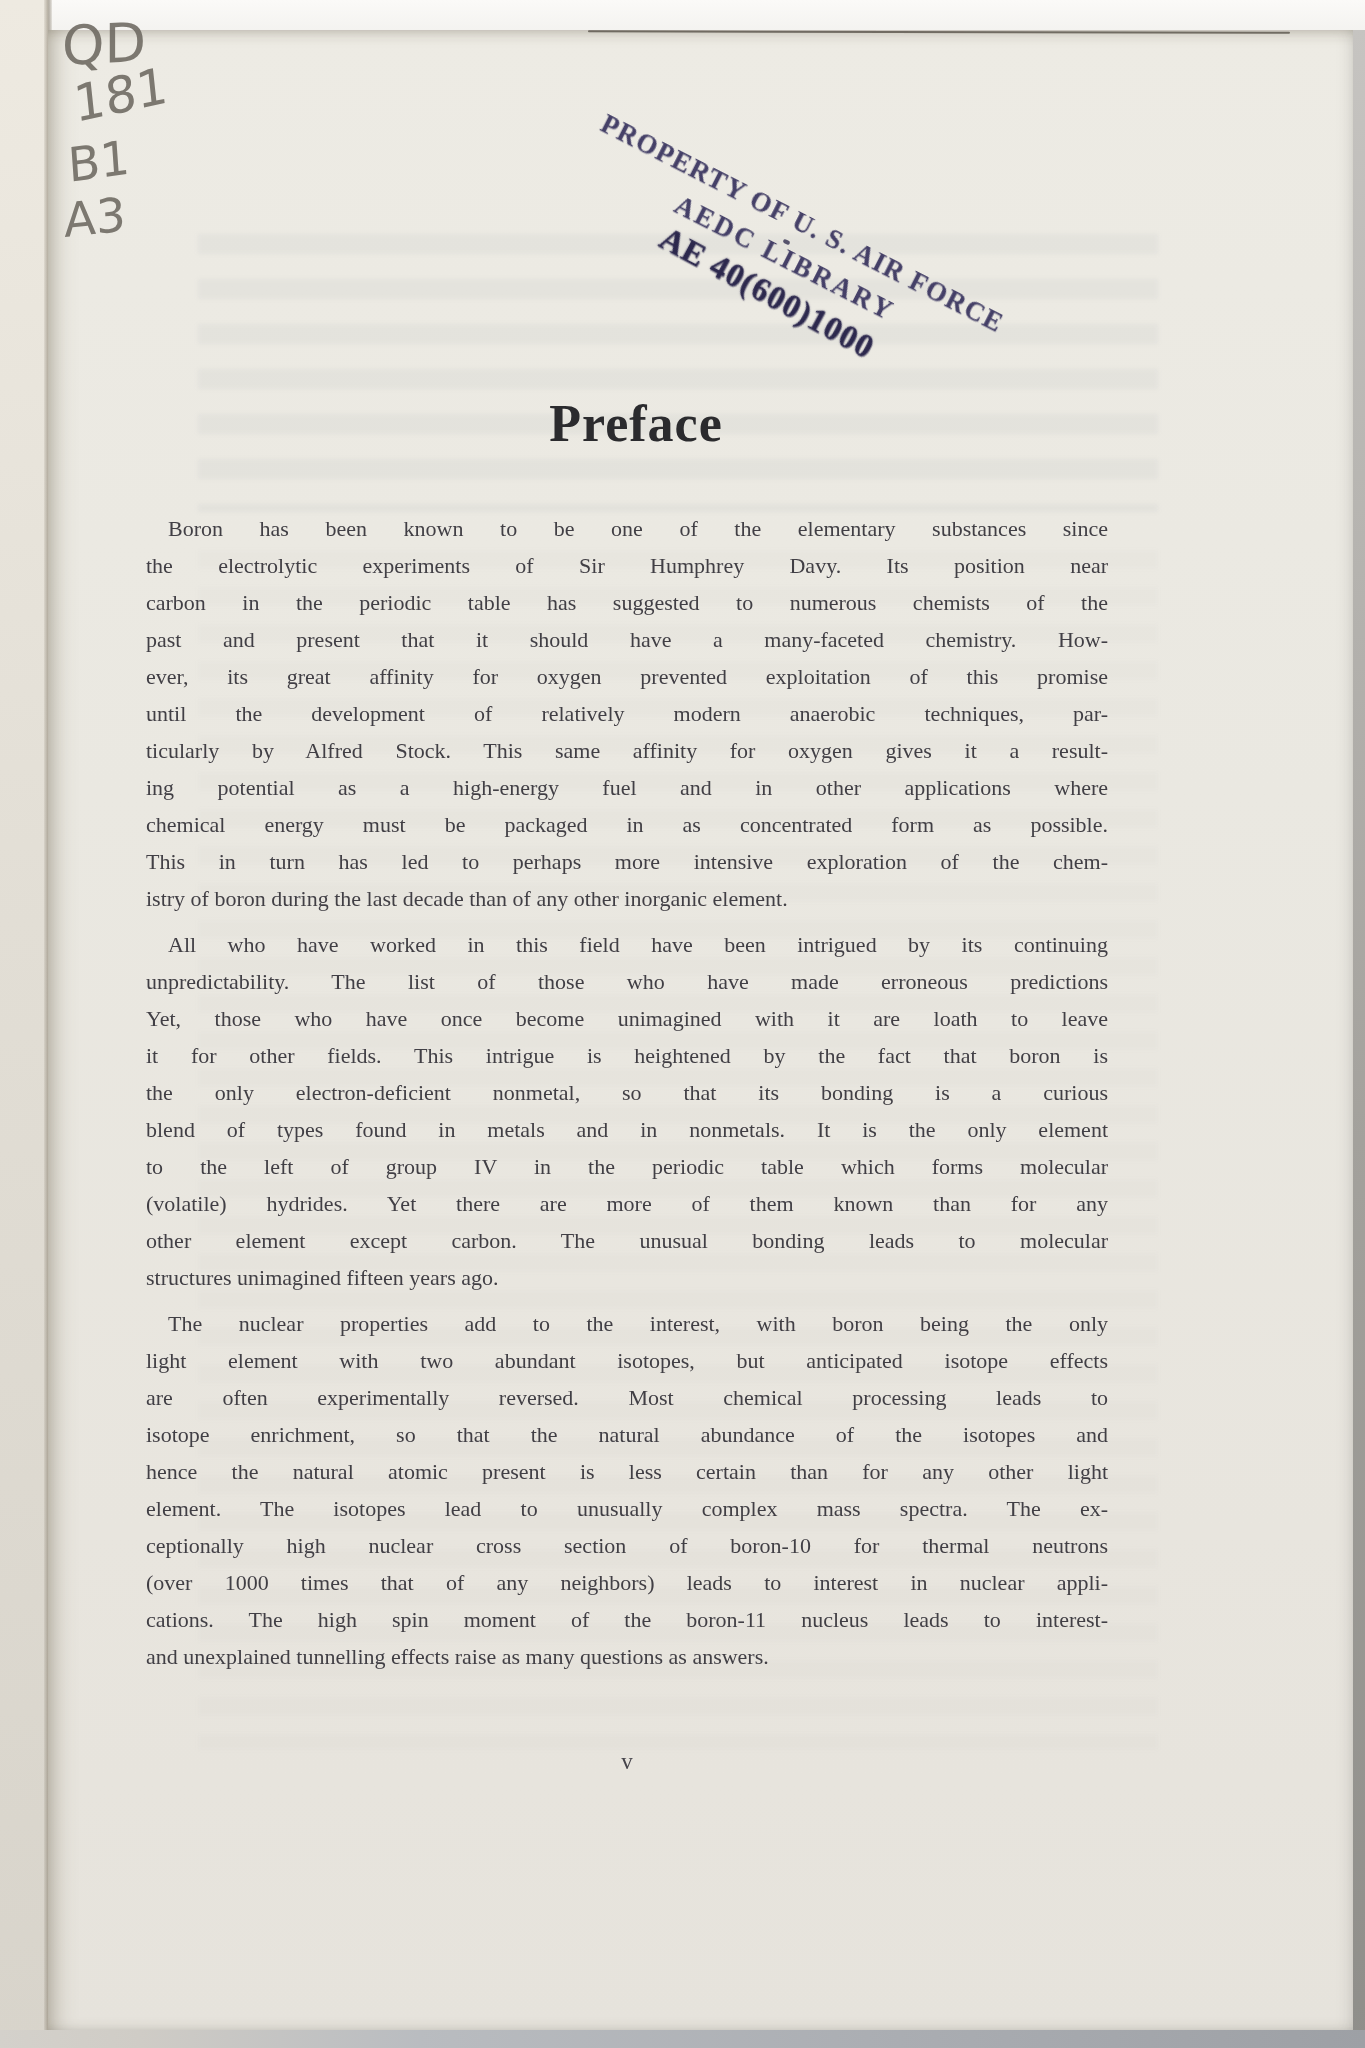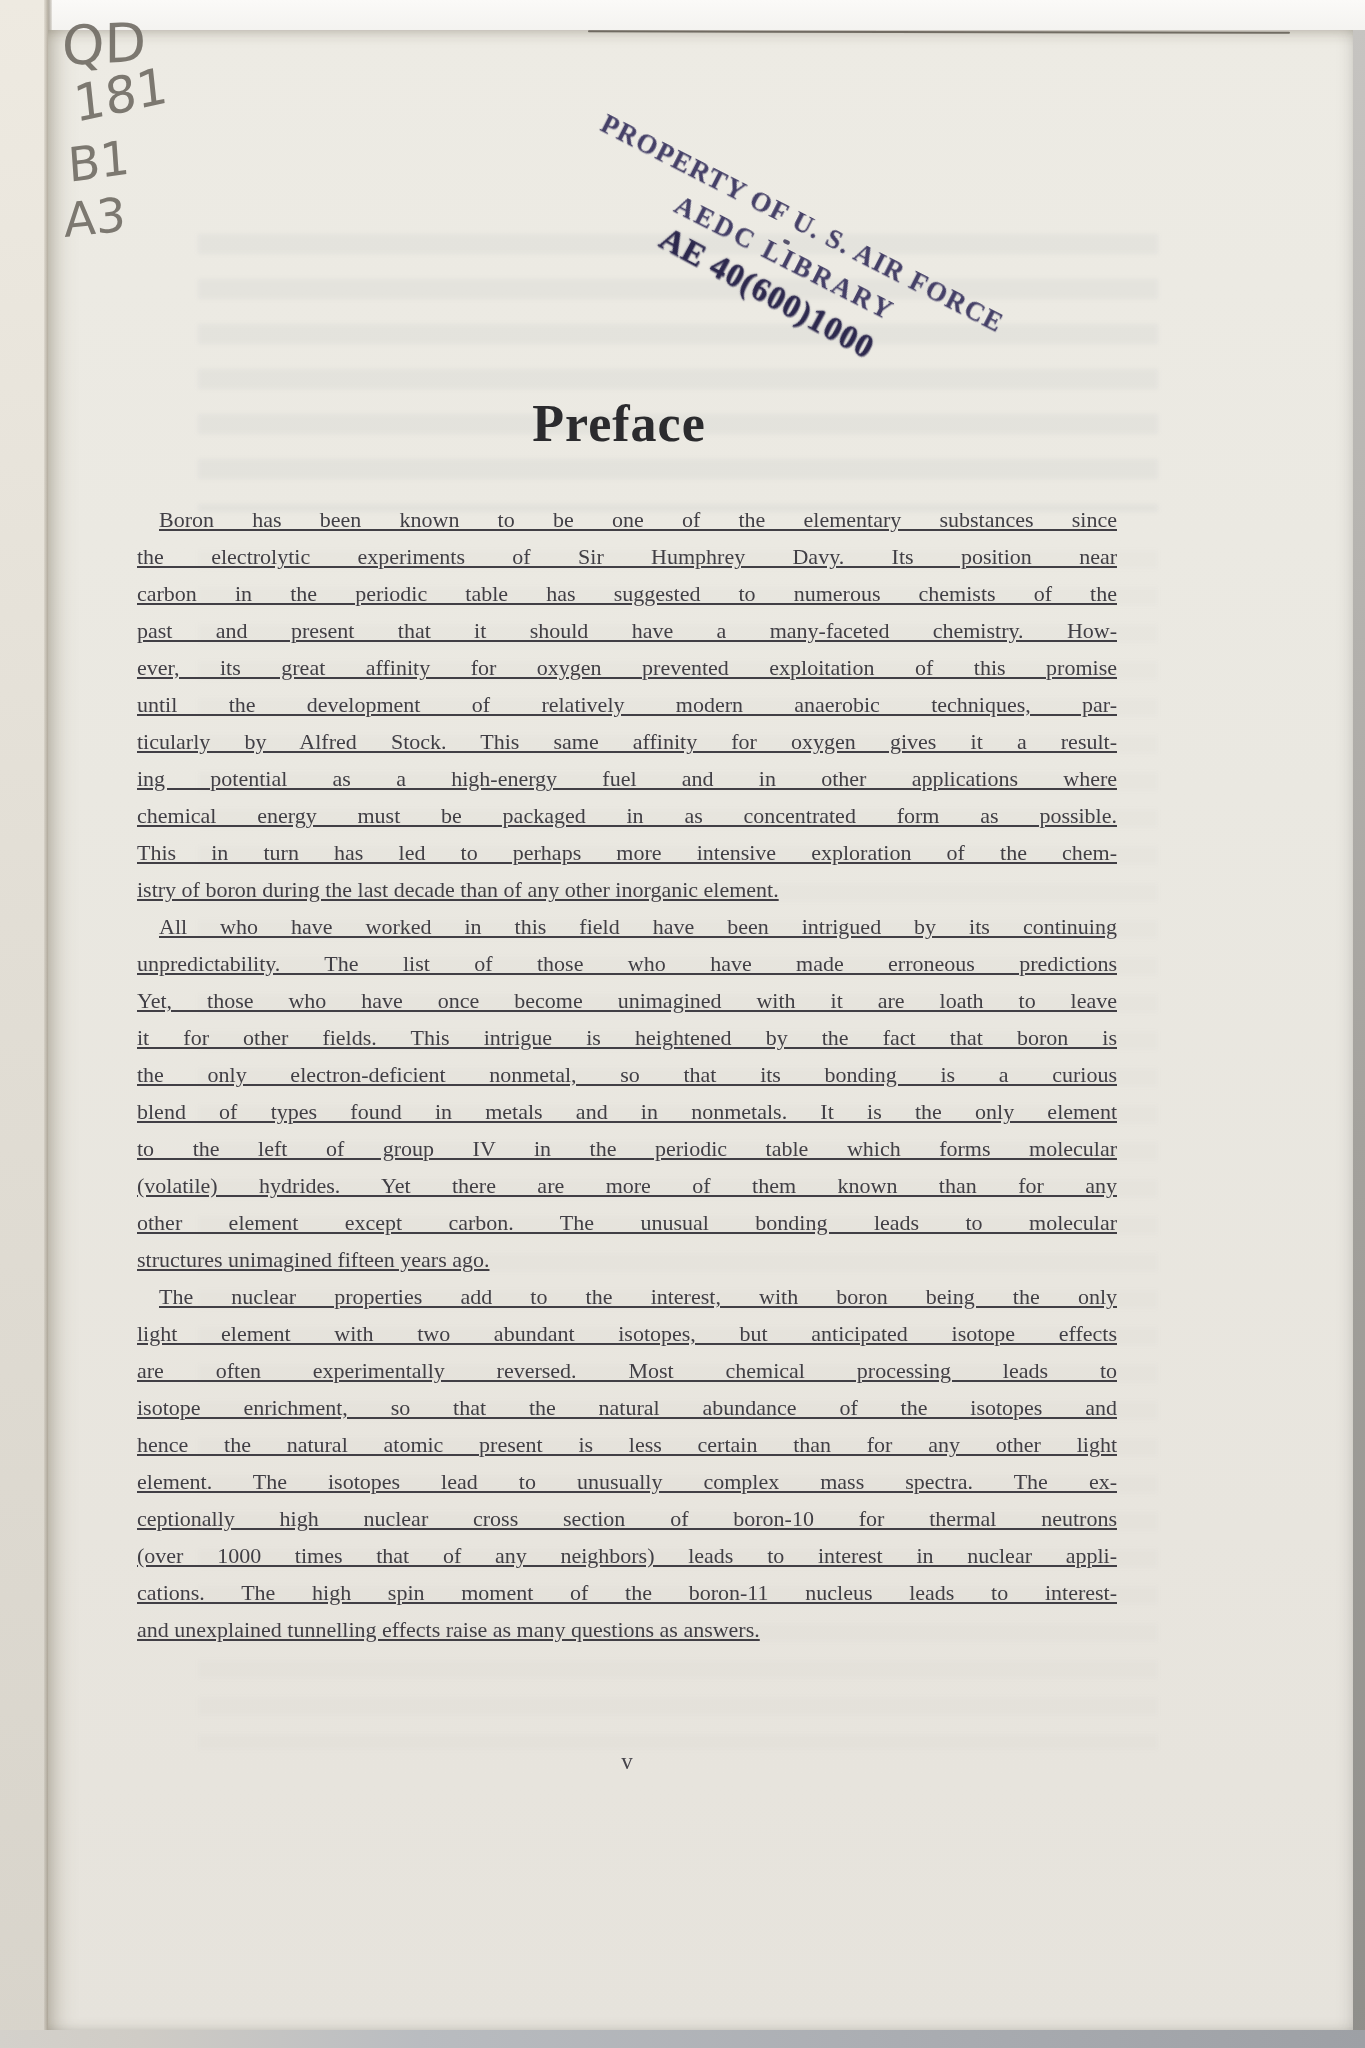--- a/index.html
+++ b/index.html
@@ -45,25 +45,25 @@
   .stamp-l1{font-size:27px;font-weight:bold;letter-spacing:1.5px;white-space:nowrap;
     text-shadow:.5px .5px 0 rgba(58,53,95,.35);}
   .stamp-l2{font-size:27px;font-weight:bold;letter-spacing:3px;margin-top:8px;white-space:nowrap;
     text-shadow:.5px .5px 0 rgba(58,53,95,.35);}
   .stamp-l3{font-size:33px;font-weight:bold;letter-spacing:1px;margin-top:5px;white-space:nowrap;
     color:rgba(42,38,76,.95);transform:rotate(1.5deg);
     text-shadow:0 0 2px rgba(42,38,76,.55),1px 1px 0 rgba(42,38,76,.4);}
   .ink-fleck{position:absolute;left:783px;top:240px;width:7px;height:4px;background:rgba(50,46,80,.8);
     border-radius:2px;transform:rotate(24deg);}
   
-  .title{position:absolute;left:129px;top:394px;width:980px;text-align:center;
+  .title{position:absolute;left:146px;top:394px;width:980px;text-align:center;
     font-size:52px;font-weight:bold;letter-spacing:1px;color:#2b2b2e;}
   .body-text{position:absolute;left:137px;top:501px;width:980px;
     font-size:22px;line-height:37px;color:#413f45;}
-  .paragraph{margin:0;text-decoration:underline;}
+  .paragraph{margin:9px;}
   .body-line{height:37px;text-align:justify;text-align-last:justify;overflow:hidden;white-space:nowrap;}
   .body-line.last{text-align-last:left;}
   .body-line.first{text-indent:22px;}
   .page-number{position:absolute;left:137px;top:1749px;width:980px;text-align:center;
     font-size:23px;color:#46444b;}
 </style>
 </head>
 <body>
 
 <div class="canvas">

